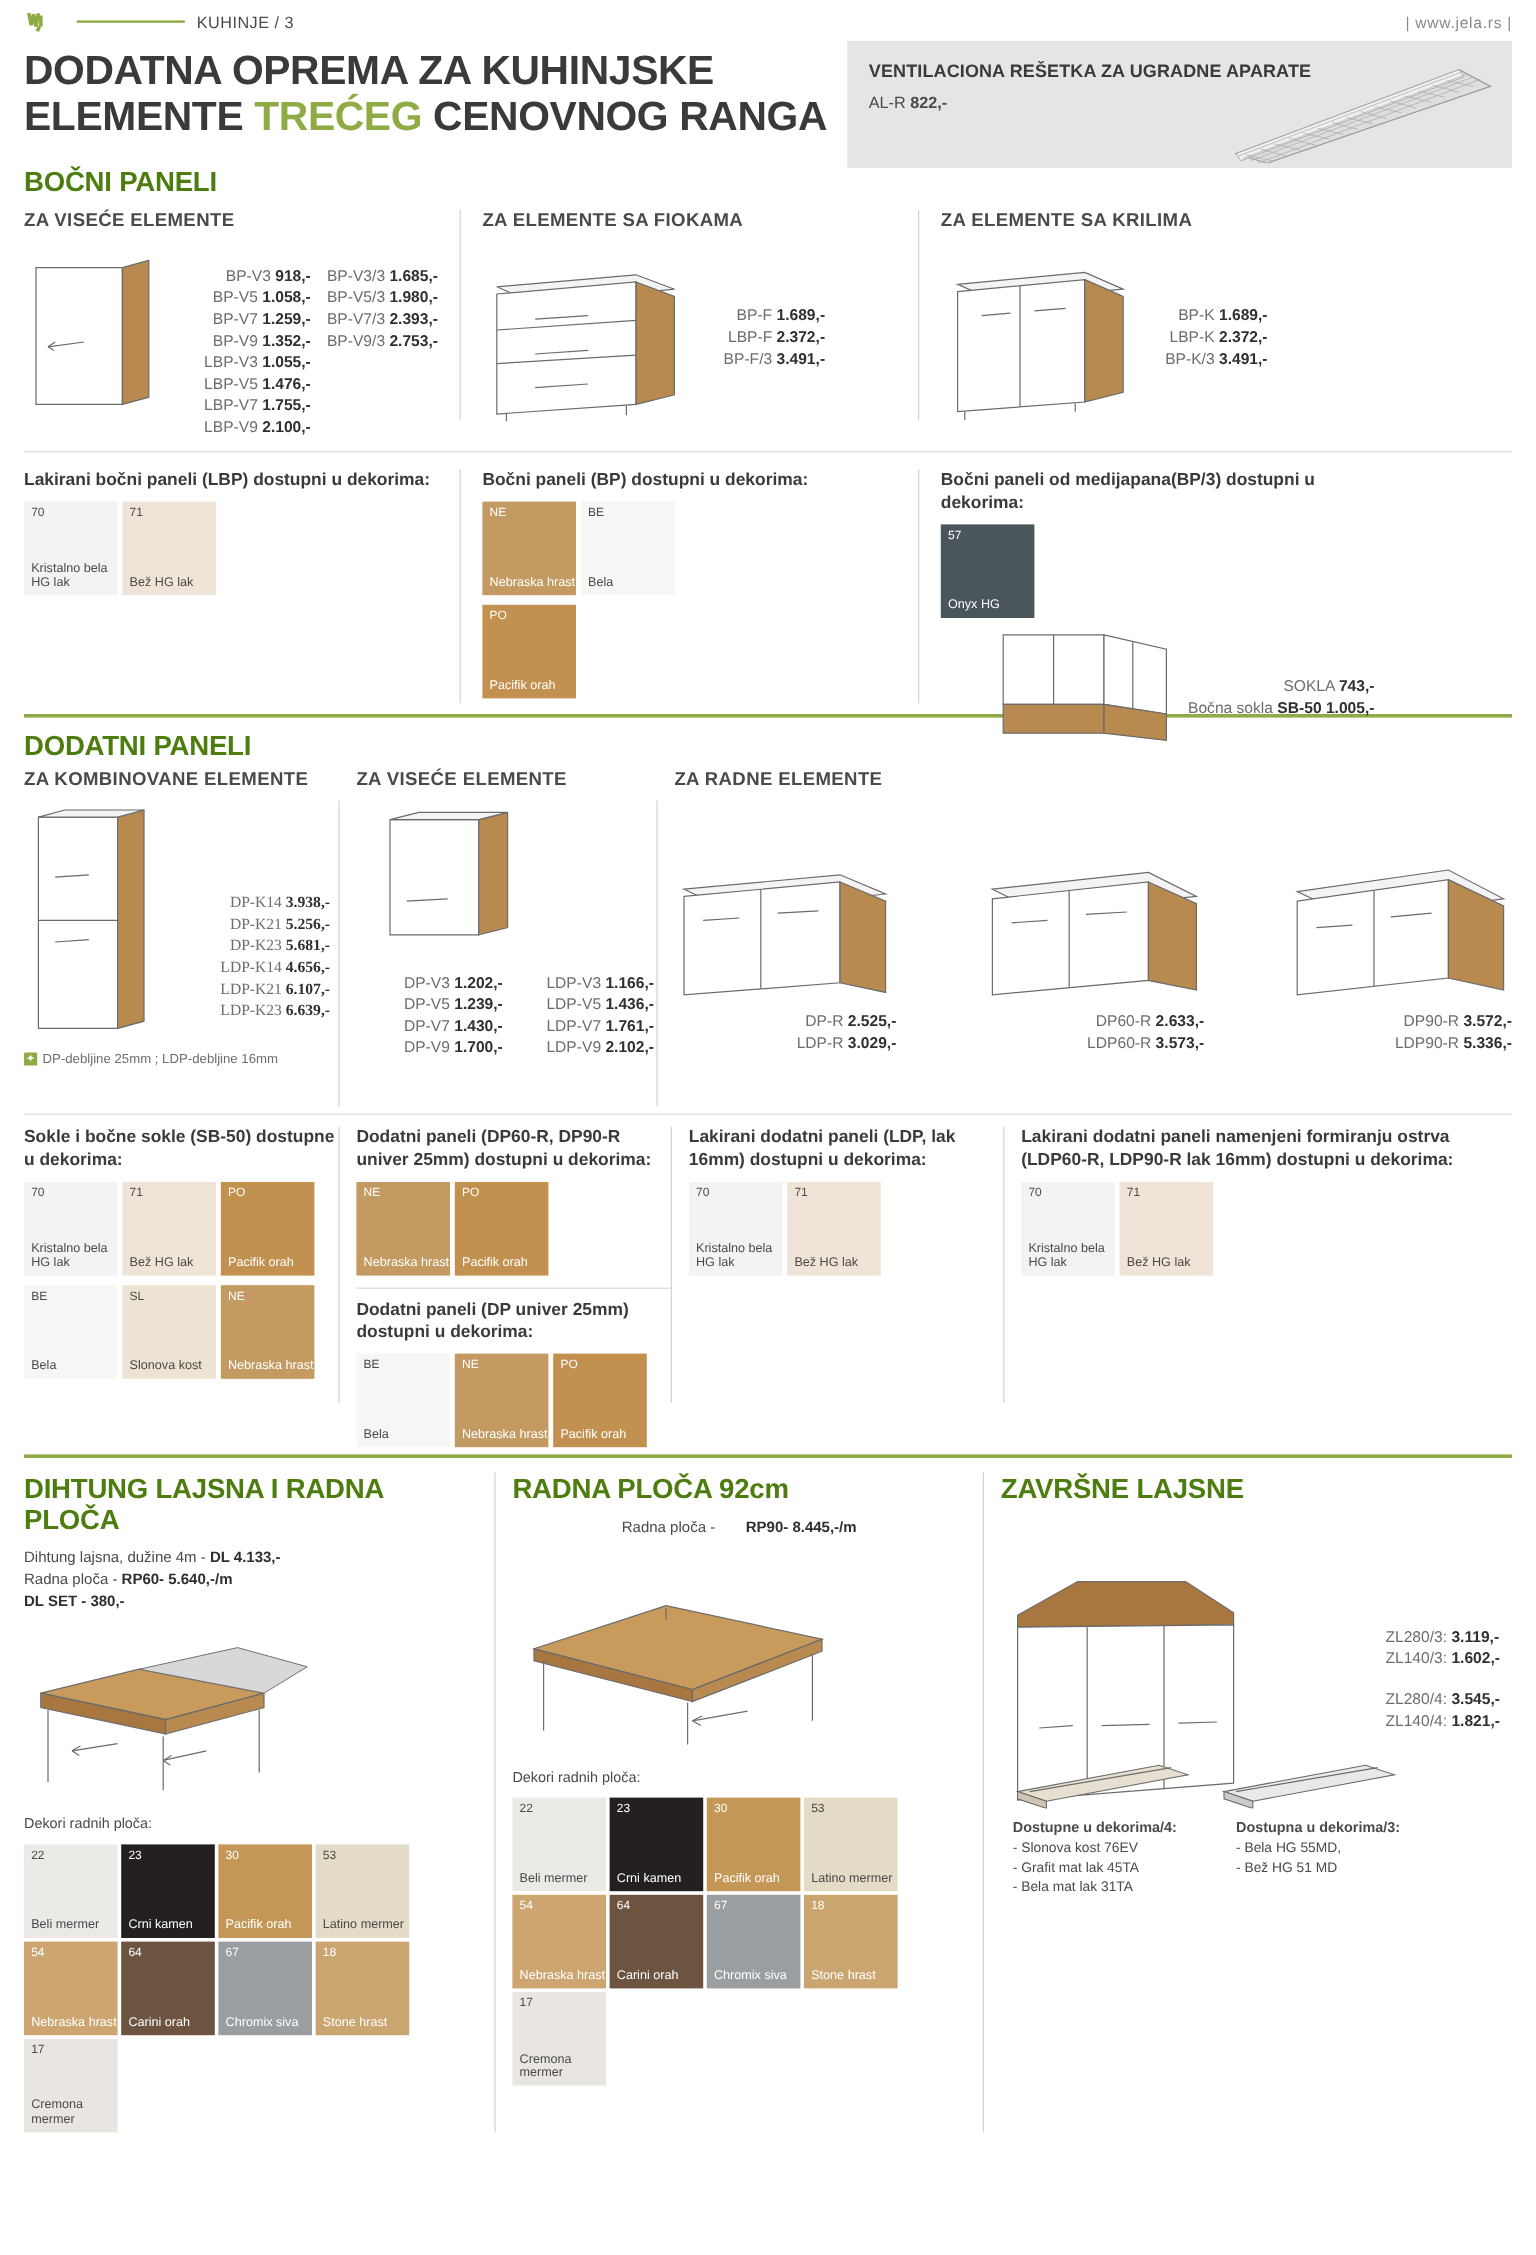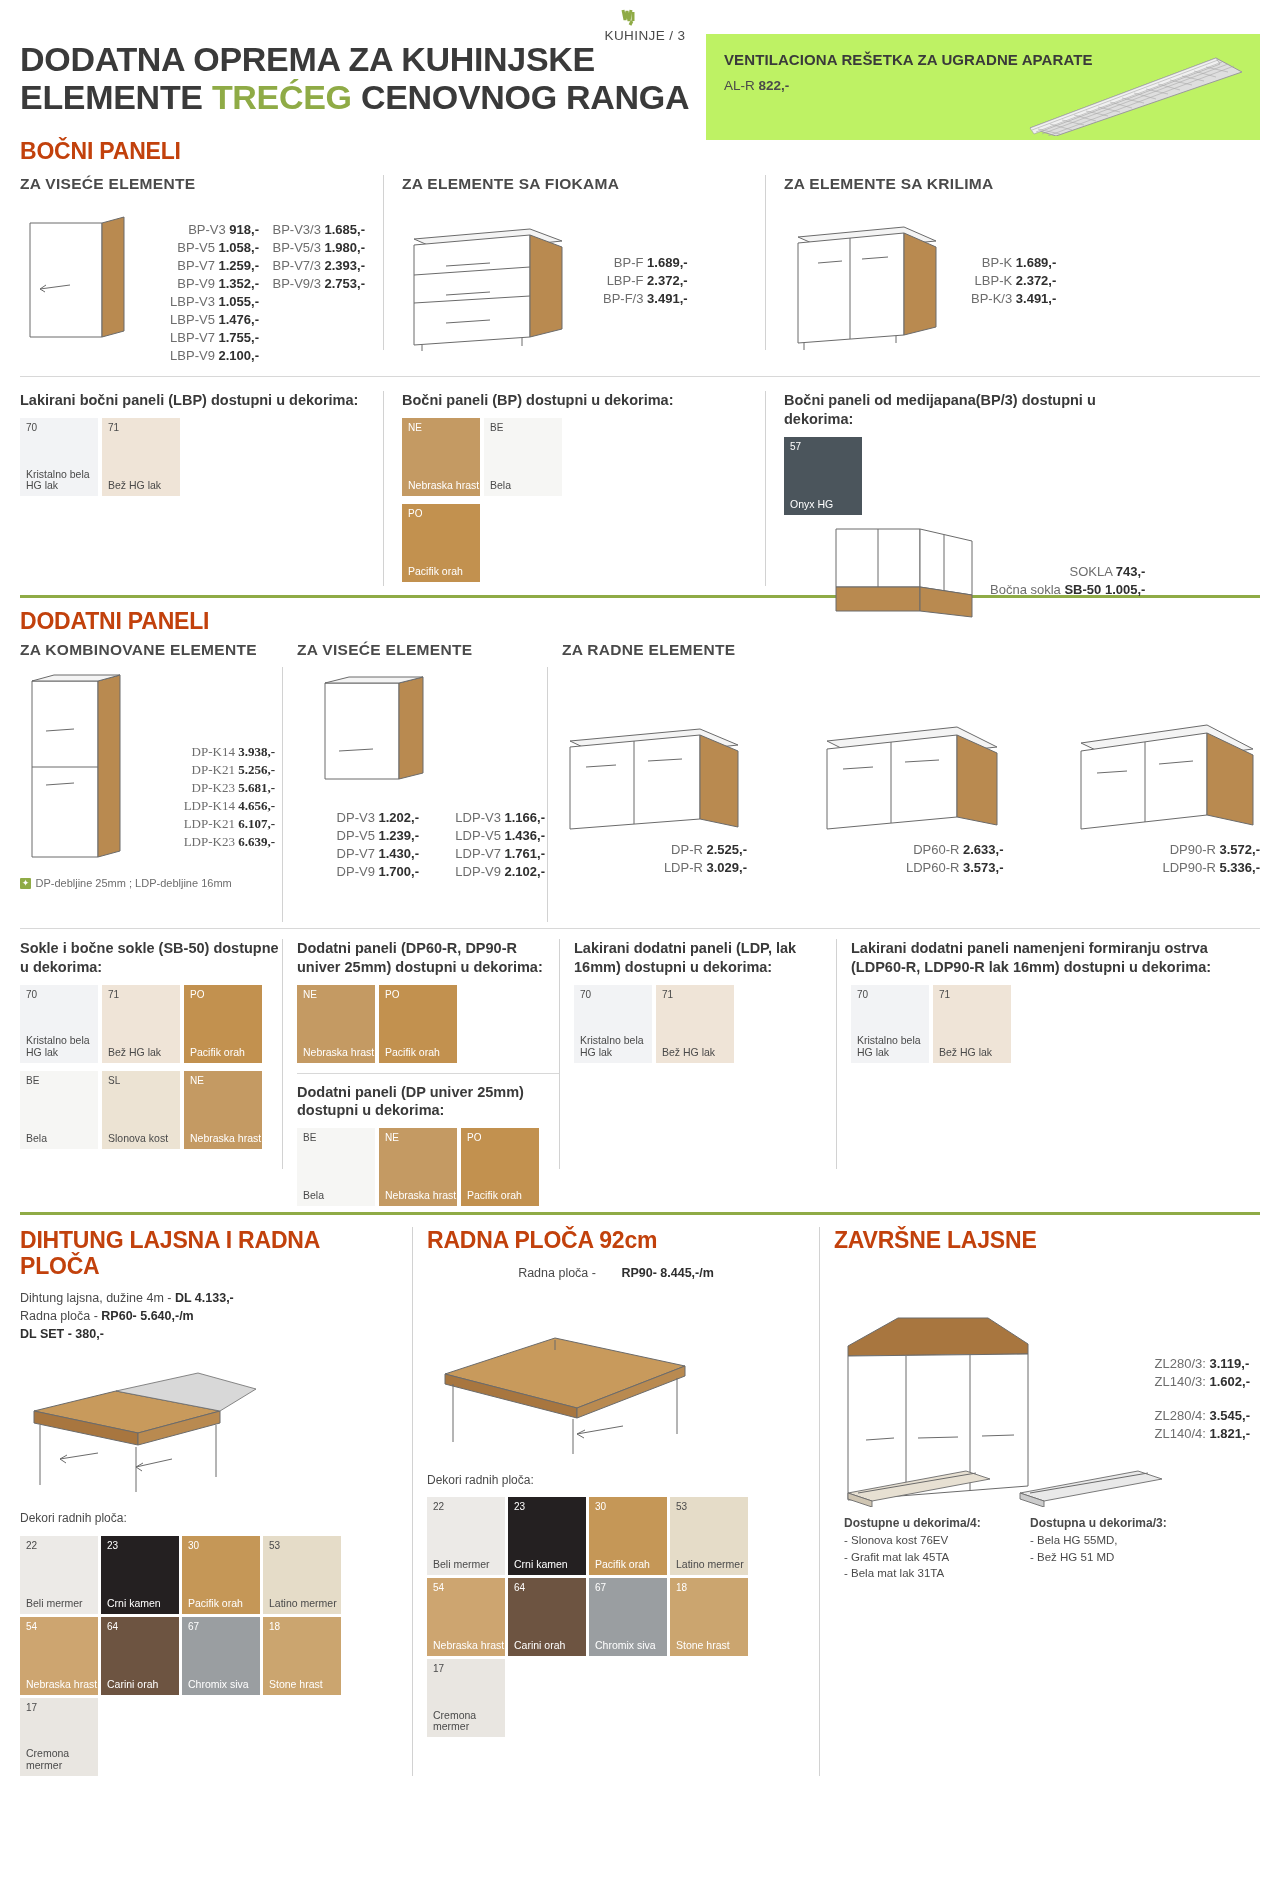--- a/index.html
+++ b/index.html
@@ -7,42 +7,42 @@
     width:1280px; height:1879px;
     background:#ffffff;
     font-family:"Liberation Sans", sans-serif;
     color:#3b3b3b;
     position:relative;
     overflow:hidden;
   }
   .page { position:relative; width:1280px; height:1879px; padding:0 20px; }
 
   
-  .topbar { height:30px; display:flex; align-items:center; padding-top:6px;flex-direction:column; }
+  .topbar { height:30px; display:flex; align-items:center; padding-top:6px; }
   .logo { width:42px; height:22px; position:relative; }
   .logo svg { display:block; }
   .rule-line { width:90px; height:2px; background:#8fab46; margin-left:2px; }
   .topbar-label { font-size:13.5px; letter-spacing:.4px; color:#4a4a4a; margin-left:10px; }
   .topbar-right { margin-left:auto; font-size:13px; color:#8a8a8a; letter-spacing:.6px; }
 
   
   .maintitle { font-size:34px; font-weight:bold; line-height:1.12; color:#3a3a3a;
                letter-spacing:-.3px; margin-top:10px; max-width:700px; }
   .accent { color:#8fab46; }
 
   
   .ventbox { position:absolute; left:706px; top:34px; width:554px; height:106px;
-             background:#bef264; padding:16px 18px; }
+             background:#e5e5e5; padding:16px 18px; }
   .ventbox h4 { font-size:15px; font-weight:bold; line-height:1.32; color:#3a3a3a; letter-spacing:.1px; }
   .ventbox .code { margin-top:8px; font-size:13.5px; color:#4a4a4a; }
   .ventbox .code b { font-weight:bold; }
   .grille { position:absolute; right:14px; top:16px; width:230px; height:86px; }
 
   
-  .sec-title { font-size:23px; font-weight:bold; color:#c2410c; letter-spacing:-.2px; }
+  .sec-title { font-size:23px; font-weight:bold; color:#4d7c0f; letter-spacing:-.2px; }
   .sub-title { font-size:15.5px; font-weight:bold; color:#4a4a4a; letter-spacing:.3px; line-height:1.15; }
   .hr { height:1px; background:#d8d8d8; }
   .vr { width:1px; background:#d2d2d2; }
 
   .pricelist { font-size:13px; color:#6d6d6d; line-height:1.38; text-align:right; white-space:nowrap; }
   .pricelist .p { font-weight:bold; color:#2f2f2f; }
   .pricerow { display:block; }
 
   
   .decor-title { font-size:14.5px; font-weight:bold; color:#3a3a3a; line-height:1.28; }

